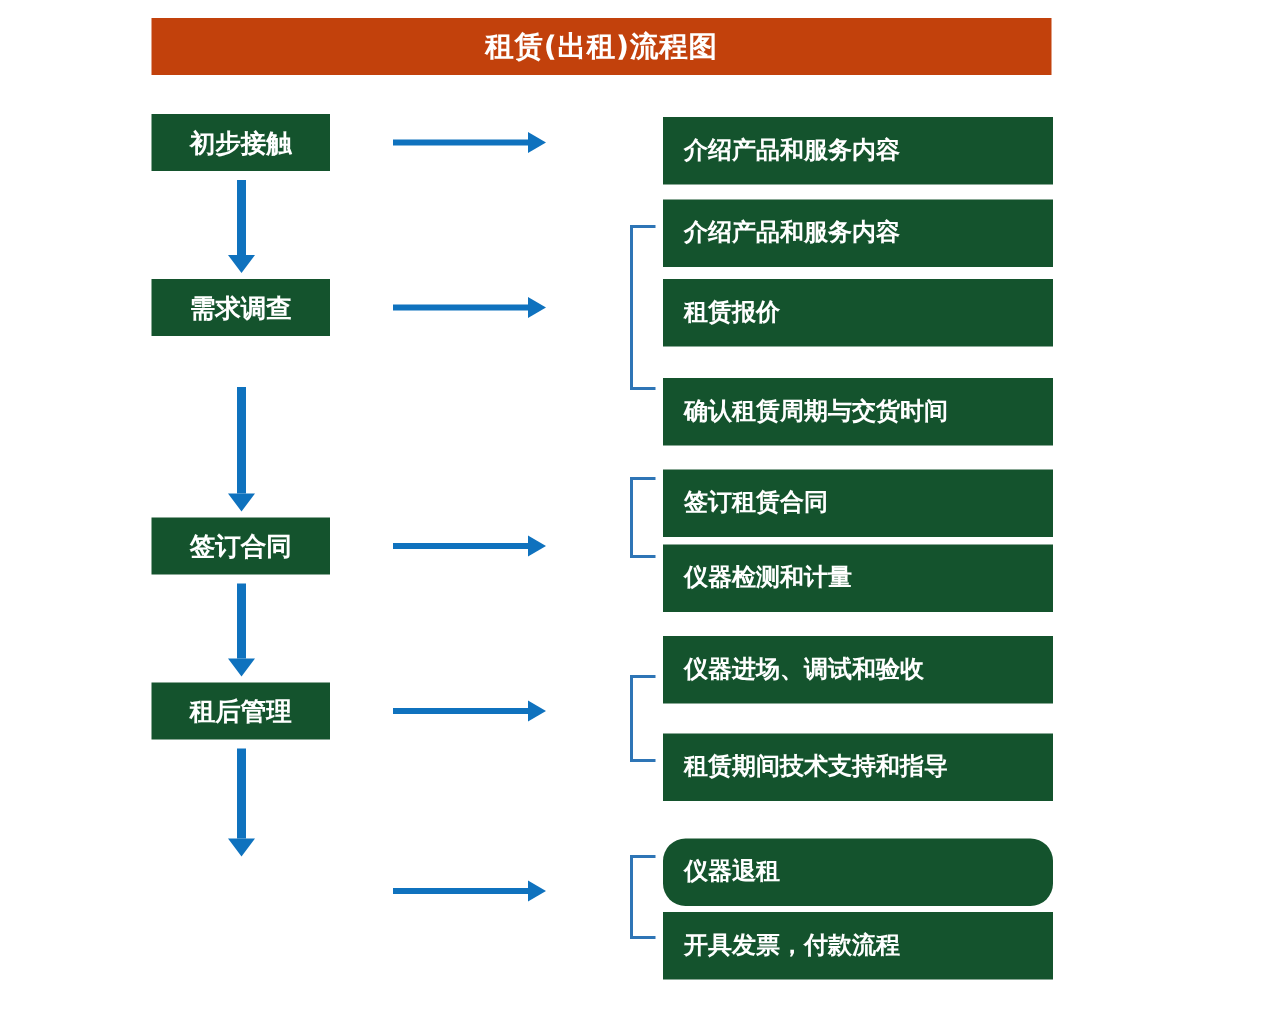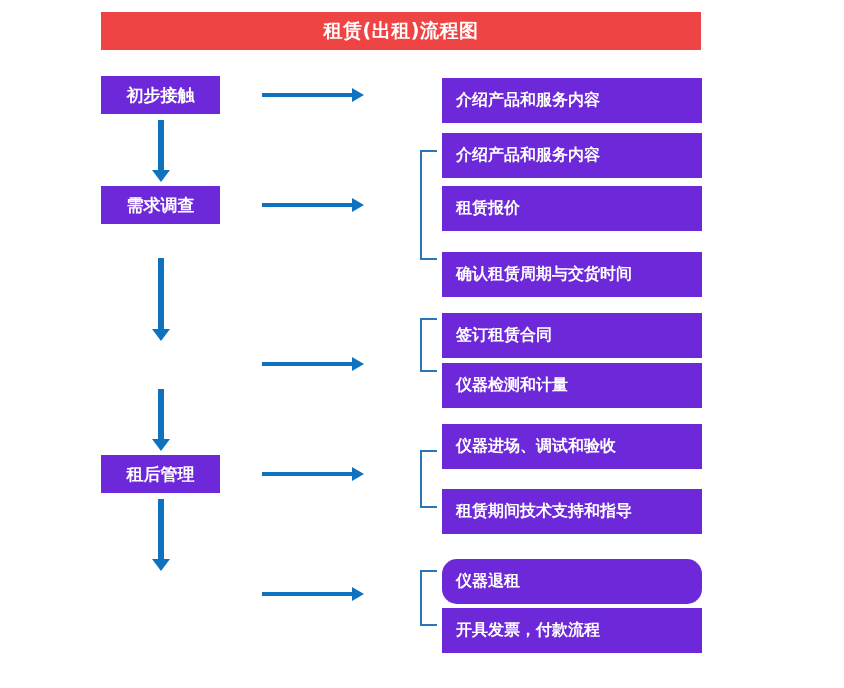--- a/index.html
+++ b/index.html
@@ -23,35 +23,35 @@
     height: 688px;
   }
 
   
   .title-bar {
     position: absolute;
     left: 101px;
     top: 12px;
     width: 600px;
     height: 38px;
-    background: #ef4444;
+    background: #c2410c;
     color: #ffffff;
     font-size: 19px;
     font-weight: bold;
     display: flex;
     align-items: center;
     justify-content: center;
     letter-spacing: 0.5px;
     white-space: nowrap;
   }
 
   
   .node {
     position: absolute;
-    background: #6d28d9;
+    background: #14532d;
     color: #ffffff;
     font-weight: bold;
     display: flex;
     align-items: center;
     white-space: nowrap;
   }
 
   
   .node.stage {
     left: 101px;
@@ -134,20 +134,21 @@
 <body>
 
 <div id="flowchart">
 
   <div class="title-bar">租赁(出租)流程图</div>
 
   <div class="node stage" style="top:76px;">初步接触</div>
 
   <div class="node stage" style="top:186px;">需求调查</div>
 
+  <div class="node stage" style="top:345px;">签订合同</div>
 
   <div class="node stage" style="top:455px;">租后管理</div>
 
 
   <div class="arrow-v" style="top:120px; height:62px;">
     <div class="shaft" style="height:50px;"></div>
     <div class="head"></div>
   </div>
 
   <div class="arrow-v" style="top:258px; height:83px;">

